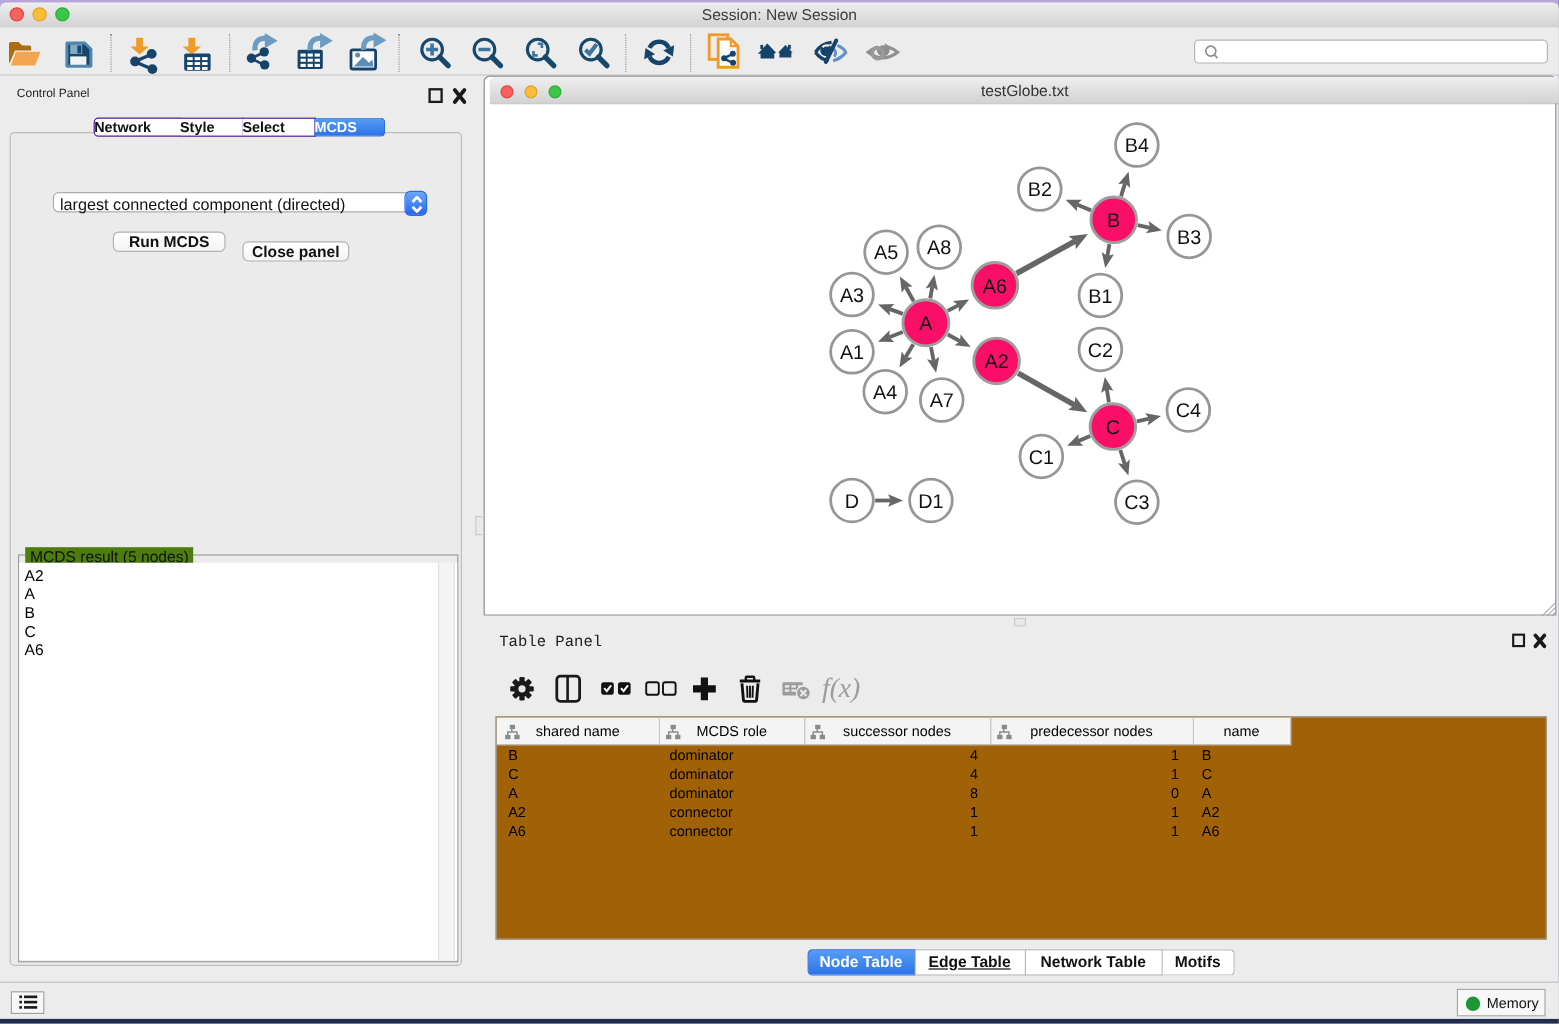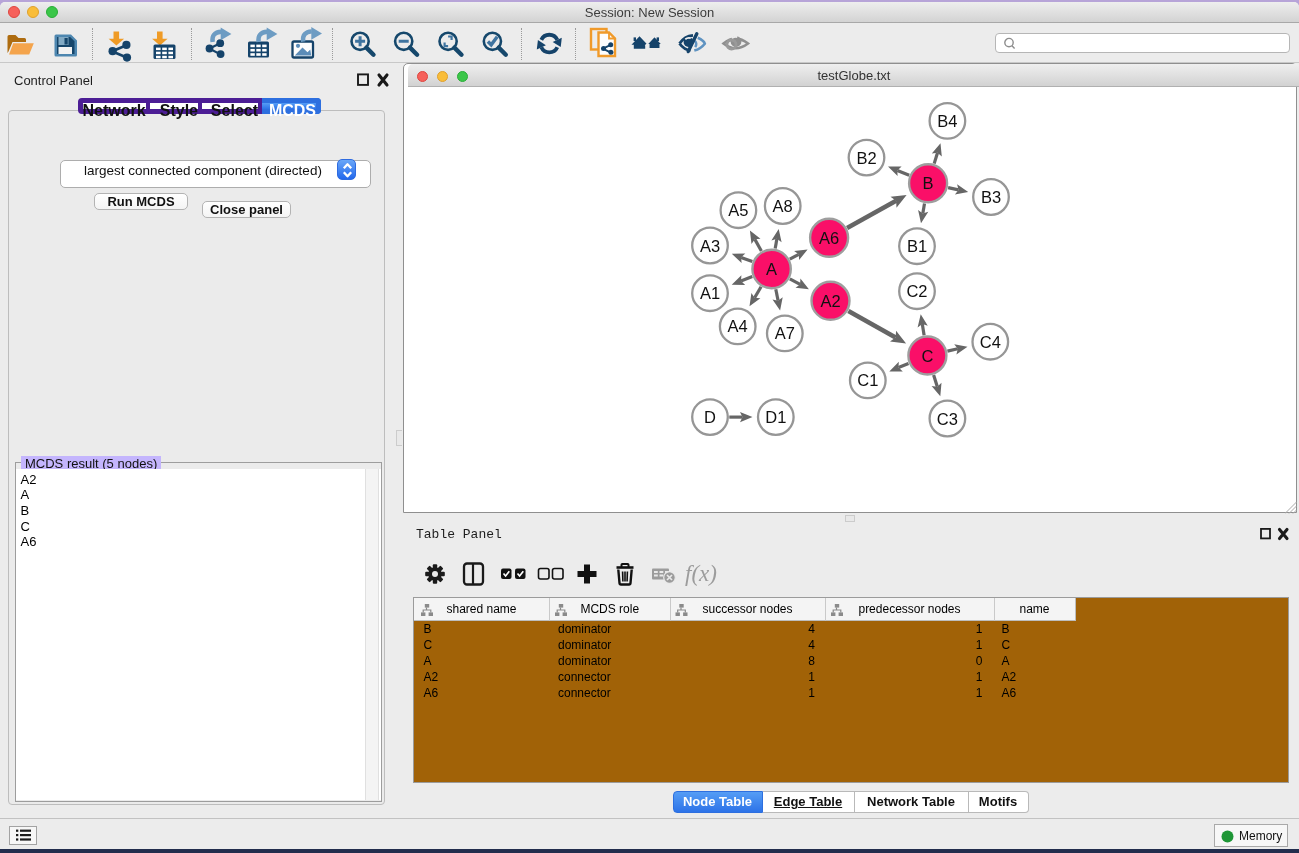--- a/index.html
+++ b/index.html
@@ -9,29 +9,29 @@
 #win { position:absolute; left:0; top:2px; width:1299px; height:847px; background:#ececec; border-radius:5px 5px 0 0; overflow:hidden; }
 
 #titlebar { position:absolute; left:0; top:0; width:1299px; height:21px; background:linear-gradient(#eeeeee,#d3d3d3); border-bottom:1px solid #a8a8a8; border-radius:5px 5px 0 0; }
 .tl { position:absolute; top:3.5px; width:12px; height:12px; border-radius:50%; }
 #title-text { position:absolute; top:3px; left:0; width:100%; text-align:center; font-size:13px; color:#3c3c3c; }
 
 #toolbar { position:absolute; left:0; top:21px; width:1299px; height:40px; background:#ececec; border-bottom:1px solid #c8c8c8; }
 .tsep { position:absolute; top:5px; height:32px; width:0; border-left:1px dotted #9a9a9a; }
 #searchbox { position:absolute; left:995px; top:10px; width:295px; height:20px; background:#fff; border:1px solid #b6b6b6; border-radius:4px; }
 
-#cp-title { position:absolute; left:14px; top:71px; font-size:13px; color:#1e1e1e; }
+#cp-title { position:absolute; left:14px; top:71px; font-size:10px; color:#1e1e1e; }
 #cp-pane { position:absolute; left:8px; top:108px; width:377px; height:695px; background:#ebebeb; border:1px solid #bdbdbd; border-radius:4px; }
-.tab { position:absolute; top:96px; height:16px; background:#fff; border:5px solid #4c1d95; font-size:16px; font-weight:bold; color:#111; text-align:right; line-height:15px; }
+.tab { position:absolute; top:96px; height:16px; background:#fff; border:1px solid #4c1d95; font-size:12px; font-weight:bold; color:#111; text-align:left; line-height:15px; }
 #cp-opt { position:absolute; left:8px; top:136px; width:377px; text-align:center; font-size:13px; font-weight:bold; color:#111; }
-#cp-dd { position:absolute; left:60px; top:157.5px; width:311px; height:28px; background:#fff; border:1px solid #adadad; border-radius:5px; font-size:13.5px; color:#111; line-height:19px; padding-left:23px; }
+#cp-dd { position:absolute; left:44px; top:157.5px; width:311px; height:17px; background:#fff; border:1px solid #adadad; border-radius:5px; font-size:13.5px; color:#111; line-height:19px; padding-left:5px; }
 #cp-dd-btn { position:absolute; left:336.5px; top:157px; width:19px; height:21px; border-radius:5px; background:linear-gradient(#6aa7f8,#2368ec); border:1px solid #2e6be0; }
 .btn { position:absolute; background:linear-gradient(#ffffff,#f4f4f4); border:1px solid #b3b3b3; border-radius:5px; font-size:13px; font-weight:bold; color:#111; text-align:center; }
 #grp { position:absolute; left:15px; top:460px; width:367px; height:340px; border:1px solid #9d9d9d; }
-#grp-label { position:absolute; left:21px; top:453.5px; background:#c4b5fd; padding:0 4px; font-size:13px; color:#111; }
+#grp-label { position:absolute; left:21px; top:453.5px; background:#4d7c0f; padding:0 4px; font-size:13px; color:#111; }
 #grp-list { position:absolute; left:15.5px; top:467px; width:365.5px; height:331px; background:#fff; }
 #grp-scroll { position:absolute; right:2.5px; top:0px; width:14px; height:331px; background:#f4f4f4; border-left:1px solid #e0e0e0; border-right:1px solid #e0e0e0; }
 #grp-items { position:absolute; left:5px; top:2.5px; font-size:13px; color:#000; line-height:15.7px; }
 
 #statusbar { position:absolute; left:0; top:816px; width:1299px; height:31px; background:#ececec; border-top:1px solid #c2c2c2; }
 #memory { position:absolute; right:11px; top:5px; width:74px; height:23px; background:#f7f7f7; border:1px solid #a9a9a9; font-size:12px; color:#111; }
 #listbtn { position:absolute; left:9px; top:7px; width:28px; height:19px; background:#f7f7f7; border:1px solid #a3a3a3; }
 
 #netwin { position:absolute; left:403px; top:61px; width:894px; height:450px; background:#fff; border:1px solid #8f8f8f; border-radius:5px 5px 0 0; }
 #net-titlebar { position:absolute; left:4px; top:0; width:892px; height:23px; background:linear-gradient(#efefef,#d2d2d2); border-bottom:1px solid #b0b0b0; border-radius:5px 5px 0 0; }

